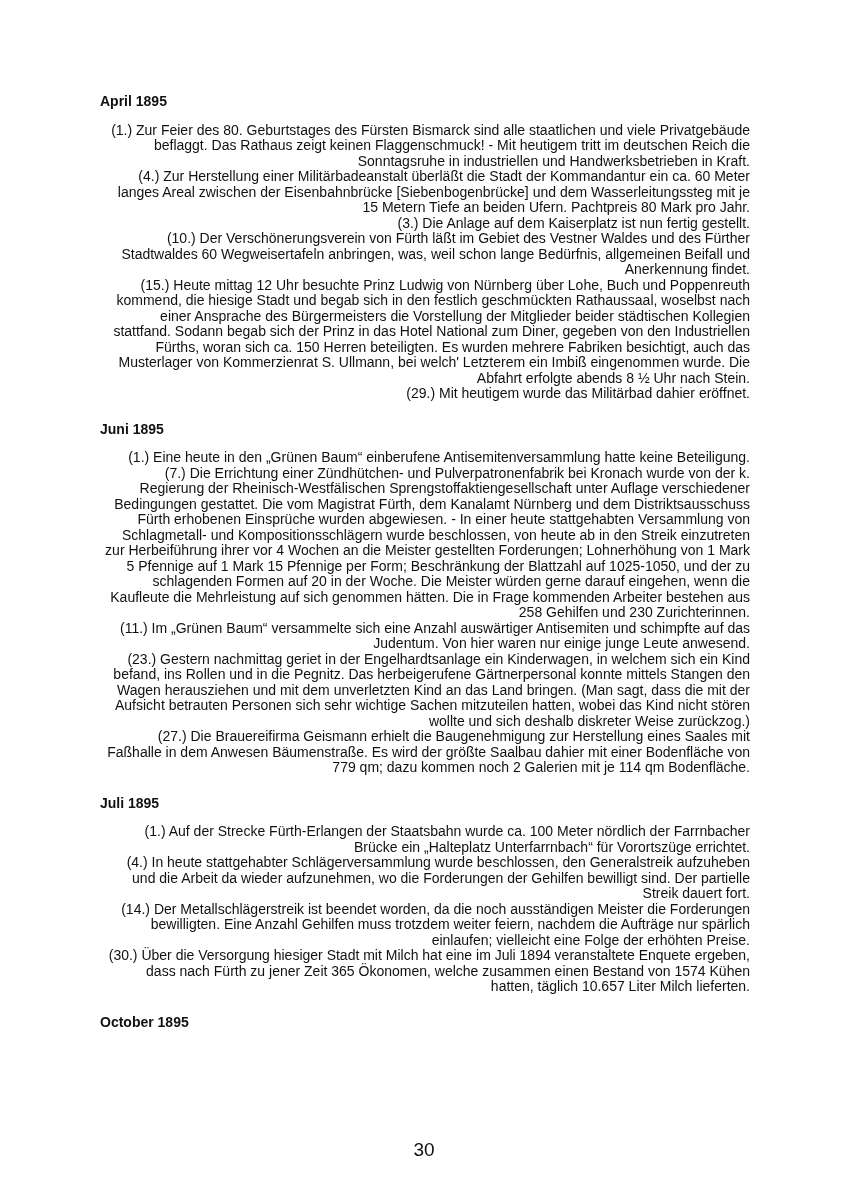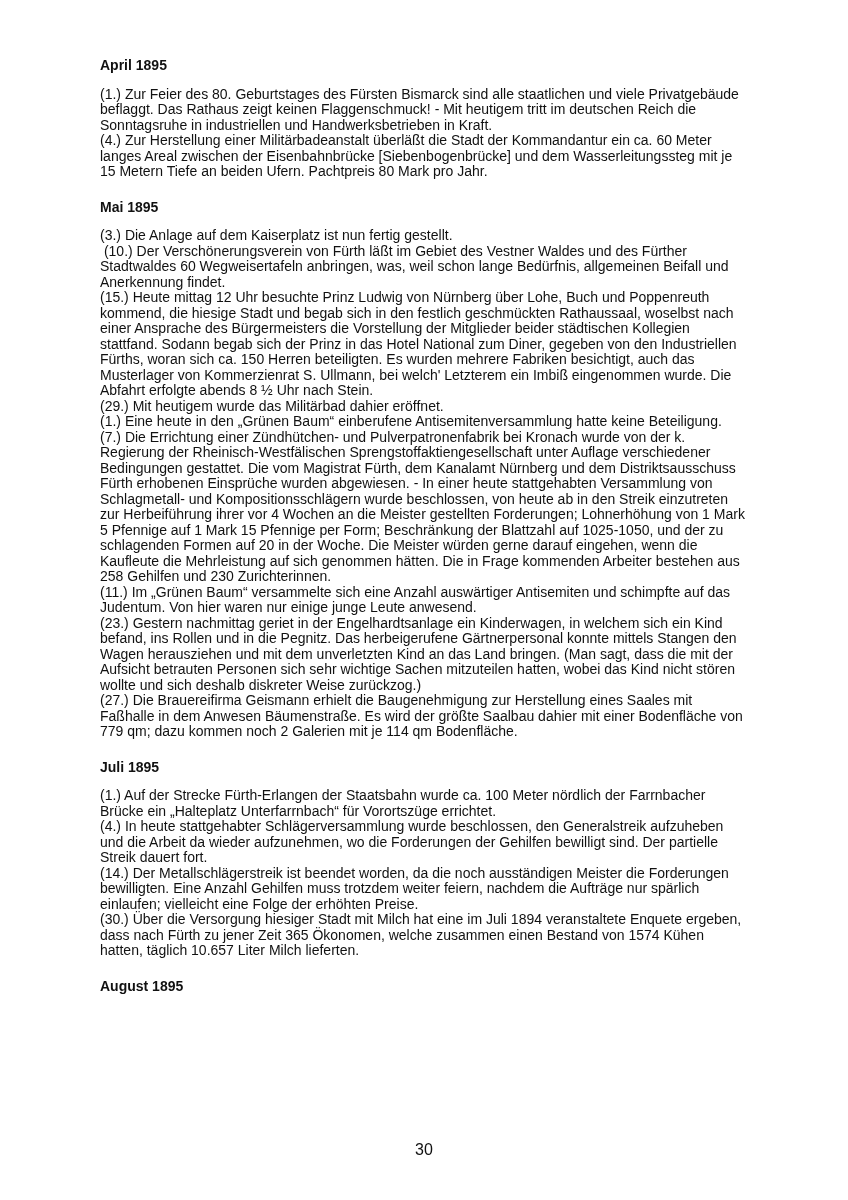--- a/index.html
+++ b/index.html
@@ -14,87 +14,88 @@
     overflow: hidden;
     font-family: "Liberation Sans", sans-serif;
     color: #111111;
   }
   .page {
     position: absolute;
     inset: 0;
     box-sizing: border-box;
     padding: 58px 116px 0 100px;
     background: #ffffff;
+    margin-top: 36px;
   }
   .content {
     width: 650px;
   }
   .heading {
     font-size: 14px;
     line-height: 15.5px;
     font-weight: bold;
     margin: 20px 0 13px 0;
   }
   section:first-child .heading {
     margin-top: 0;
   }
   .entry {
     font-size: 14px;
     line-height: 15.5px;
     margin: 0;
     white-space: pre-wrap;
-    text-align: left;
+    text-align: right;
   }
   .page-number {
     position: absolute;
     bottom: 42px;
     left: 0;
     width: 100%;
     text-align: center;
-    font-size: 16px;
+    font-size: 19px;
     line-height: 16px;
     color: #111111;
   }
 </style>
 </head>
 <body>
 
 <main class="page">
   <div class="content">
 
     <section>
       <h2 class="heading">April 1895</h2>
       <p class="entry">(1.) Zur Feier des 80. Geburtstages des Fürsten Bismarck sind alle staatlichen und viele Privatgebäude beflaggt. Das Rathaus zeigt keinen Flaggenschmuck! - Mit heutigem tritt im deutschen Reich die Sonntagsruhe in industriellen und Handwerksbetrieben in Kraft.</p>
       <p class="entry">(4.) Zur Herstellung einer Militärbadeanstalt überläßt die Stadt der Kommandantur ein ca. 60 Meter langes Areal zwischen der Eisenbahnbrücke [Siebenbogenbrücke] und dem Wasserleitungssteg mit je 15 Metern Tiefe an beiden Ufern. Pachtpreis 80 Mark pro Jahr.</p>
     </section>
 
     <section>
-      <h2 class="heading">Mai 1895</h2>
       <p class="entry">(3.) Die Anlage auf dem Kaiserplatz ist nun fertig gestellt.</p>
       <p class="entry"> (10.) Der Verschönerungsverein von Fürth läßt im Gebiet des Vestner Waldes und des Fürther Stadtwaldes 60 Wegweisertafeln anbringen, was, weil schon lange Bedürfnis, allgemeinen Beifall und Anerkennung findet.</p>
       <p class="entry">(15.) Heute mittag 12 Uhr besuchte Prinz Ludwig von Nürnberg über Lohe, Buch und Poppenreuth kommend, die hiesige Stadt und begab sich in den festlich geschmückten Rathaussaal, woselbst nach einer Ansprache des Bürgermeisters die Vorstellung der Mitglieder beider städtischen Kollegien stattfand. Sodann begab sich der Prinz in das Hotel National zum Diner, gegeben von den Industriellen Fürths, woran sich ca. 150 Herren beteiligten. Es wurden mehrere Fabriken besichtigt, auch das Musterlager von Kommerzienrat S. Ullmann, bei welch' Letzterem ein Imbiß eingenommen wurde. Die Abfahrt erfolgte abends 8 ½ Uhr nach Stein.</p>
       <p class="entry">(29.) Mit heutigem wurde das Militärbad dahier eröffnet.</p>
     </section>
 
     <section>
+      <h2 class="heading">Juni 1895</h2>
       <p class="entry">(1.) Eine heute in den „Grünen Baum“ einberufene Antisemitenversammlung hatte keine Beteiligung.</p>
       <p class="entry">(7.) Die Errichtung einer Zündhütchen- und Pulverpatronenfabrik bei Kronach wurde von der k. Regierung der Rheinisch-Westfälischen Sprengstoffaktiengesellschaft unter Auflage verschiedener Bedingungen gestattet. Die vom Magistrat Fürth, dem Kanalamt Nürnberg und dem Distriktsausschuss Fürth erhobenen Einsprüche wurden abgewiesen. - In einer heute stattgehabten Versammlung von Schlagmetall- und Kompositionsschlägern wurde beschlossen, von heute ab in den Streik einzutreten zur Herbeiführung ihrer vor 4 Wochen an die Meister gestellten Forderungen; Lohnerhöhung von 1 Mark 5 Pfennige auf 1 Mark 15 Pfennige per Form; Beschränkung der Blattzahl auf 1025-1050, und der zu schlagenden Formen auf 20 in der Woche. Die Meister würden gerne darauf eingehen, wenn die Kaufleute die Mehrleistung auf sich genommen hätten. Die in Frage kommenden Arbeiter bestehen aus 258 Gehilfen und 230 Zurichterinnen.</p>
       <p class="entry">(11.) Im „Grünen Baum“ versammelte sich eine Anzahl auswärtiger Antisemiten und schimpfte auf das Judentum. Von hier waren nur einige junge Leute anwesend.</p>
       <p class="entry">(23.) Gestern nachmittag geriet in der Engelhardtsanlage ein Kinderwagen, in welchem sich ein Kind befand, ins Rollen und in die Pegnitz. Das herbeigerufene Gärtnerpersonal konnte mittels Stangen den Wagen herausziehen und mit dem unverletzten Kind an das Land bringen. (Man sagt, dass die mit der Aufsicht betrauten Personen sich sehr wichtige Sachen mitzuteilen hatten, wobei das Kind nicht stören wollte und sich deshalb diskreter Weise zurückzog.)</p>
       <p class="entry">(27.) Die Brauereifirma Geismann erhielt die Baugenehmigung zur Herstellung eines Saales mit Faßhalle in dem Anwesen Bäumenstraße. Es wird der größte Saalbau dahier mit einer Bodenfläche von 779 qm; dazu kommen noch 2 Galerien mit je 114 qm Bodenfläche.</p>
     </section>
 
     <section>
       <h2 class="heading">Juli 1895</h2>
       <p class="entry">(1.) Auf der Strecke Fürth-Erlangen der Staatsbahn wurde ca. 100 Meter nördlich der Farrnbacher Brücke ein „Halteplatz Unterfarrnbach“ für Vorortszüge errichtet.</p>
       <p class="entry">(4.) In heute stattgehabter Schlägerversammlung wurde beschlossen, den Generalstreik aufzuheben und die Arbeit da wieder aufzunehmen, wo die Forderungen der Gehilfen bewilligt sind. Der partielle Streik dauert fort.</p>
       <p class="entry">(14.) Der Metallschlägerstreik ist beendet worden, da die noch ausständigen Meister die Forderungen bewilligten. Eine Anzahl Gehilfen muss trotzdem weiter feiern, nachdem die Aufträge nur spärlich einlaufen; vielleicht eine Folge der erhöhten Preise.</p>
       <p class="entry">(30.) Über die Versorgung hiesiger Stadt mit Milch hat eine im Juli 1894 veranstaltete Enquete ergeben, dass nach Fürth zu jener Zeit 365 Ökonomen, welche zusammen einen Bestand von 1574 Kühen hatten, täglich 10.657 Liter Milch lieferten.</p>
     </section>
 
     <section>
-      <h2 class="heading">August 1895</h2>
+      <h2 class="heading">October 1895</h2>
     </section>
 
   </div>
 
   <div class="page-number">30</div>
 </main>
 
 </body></html>

